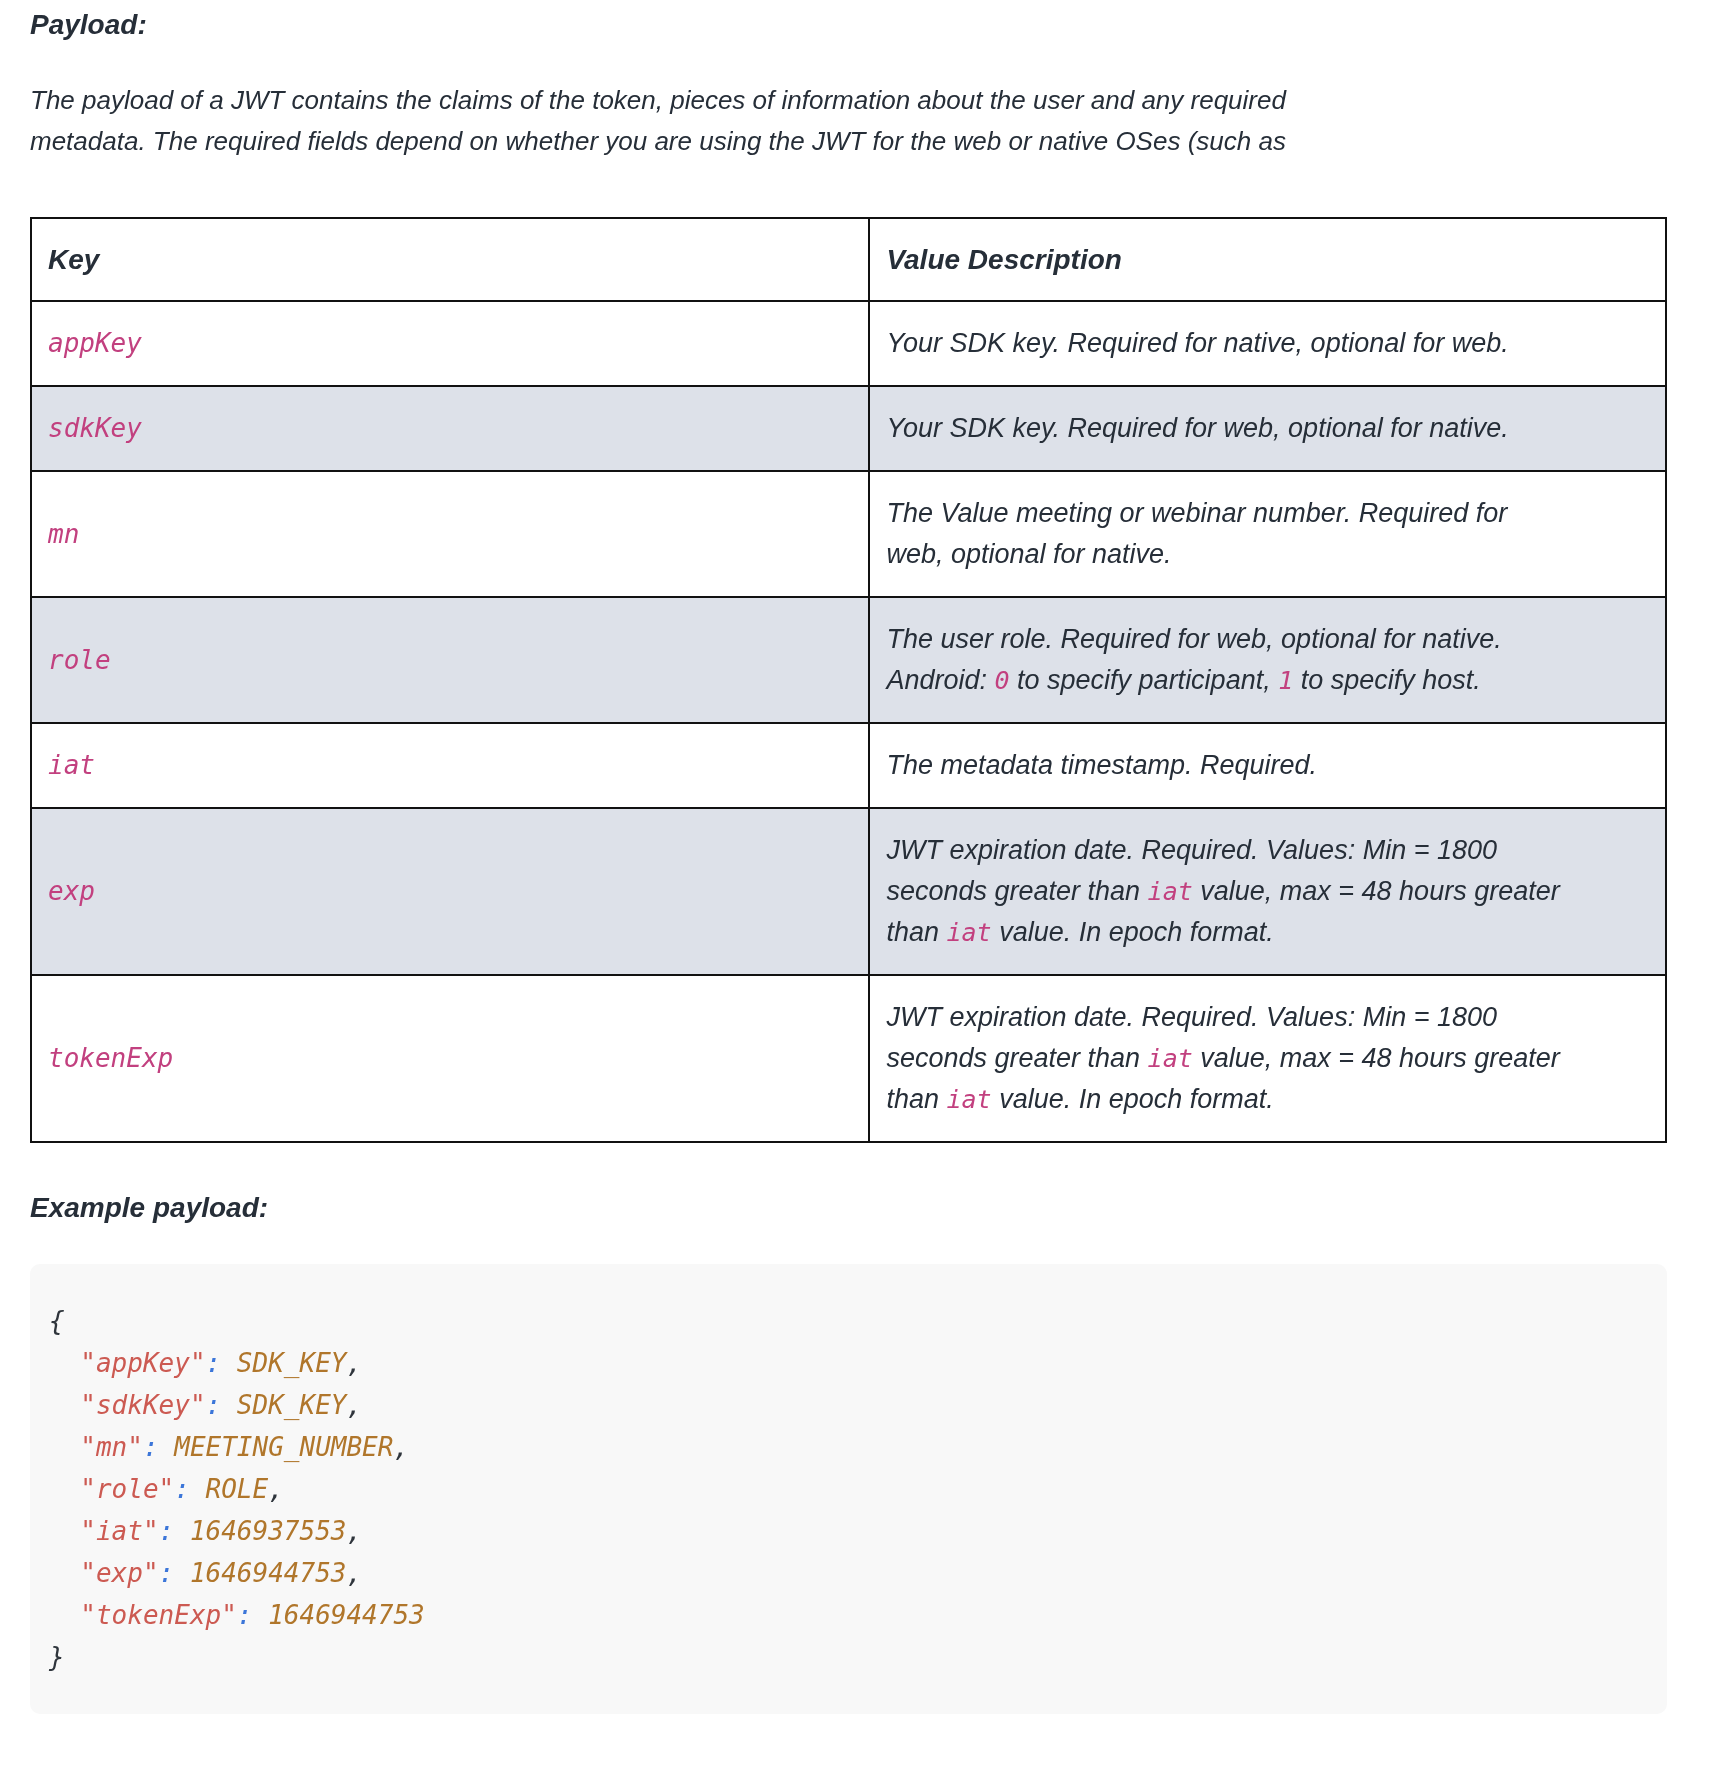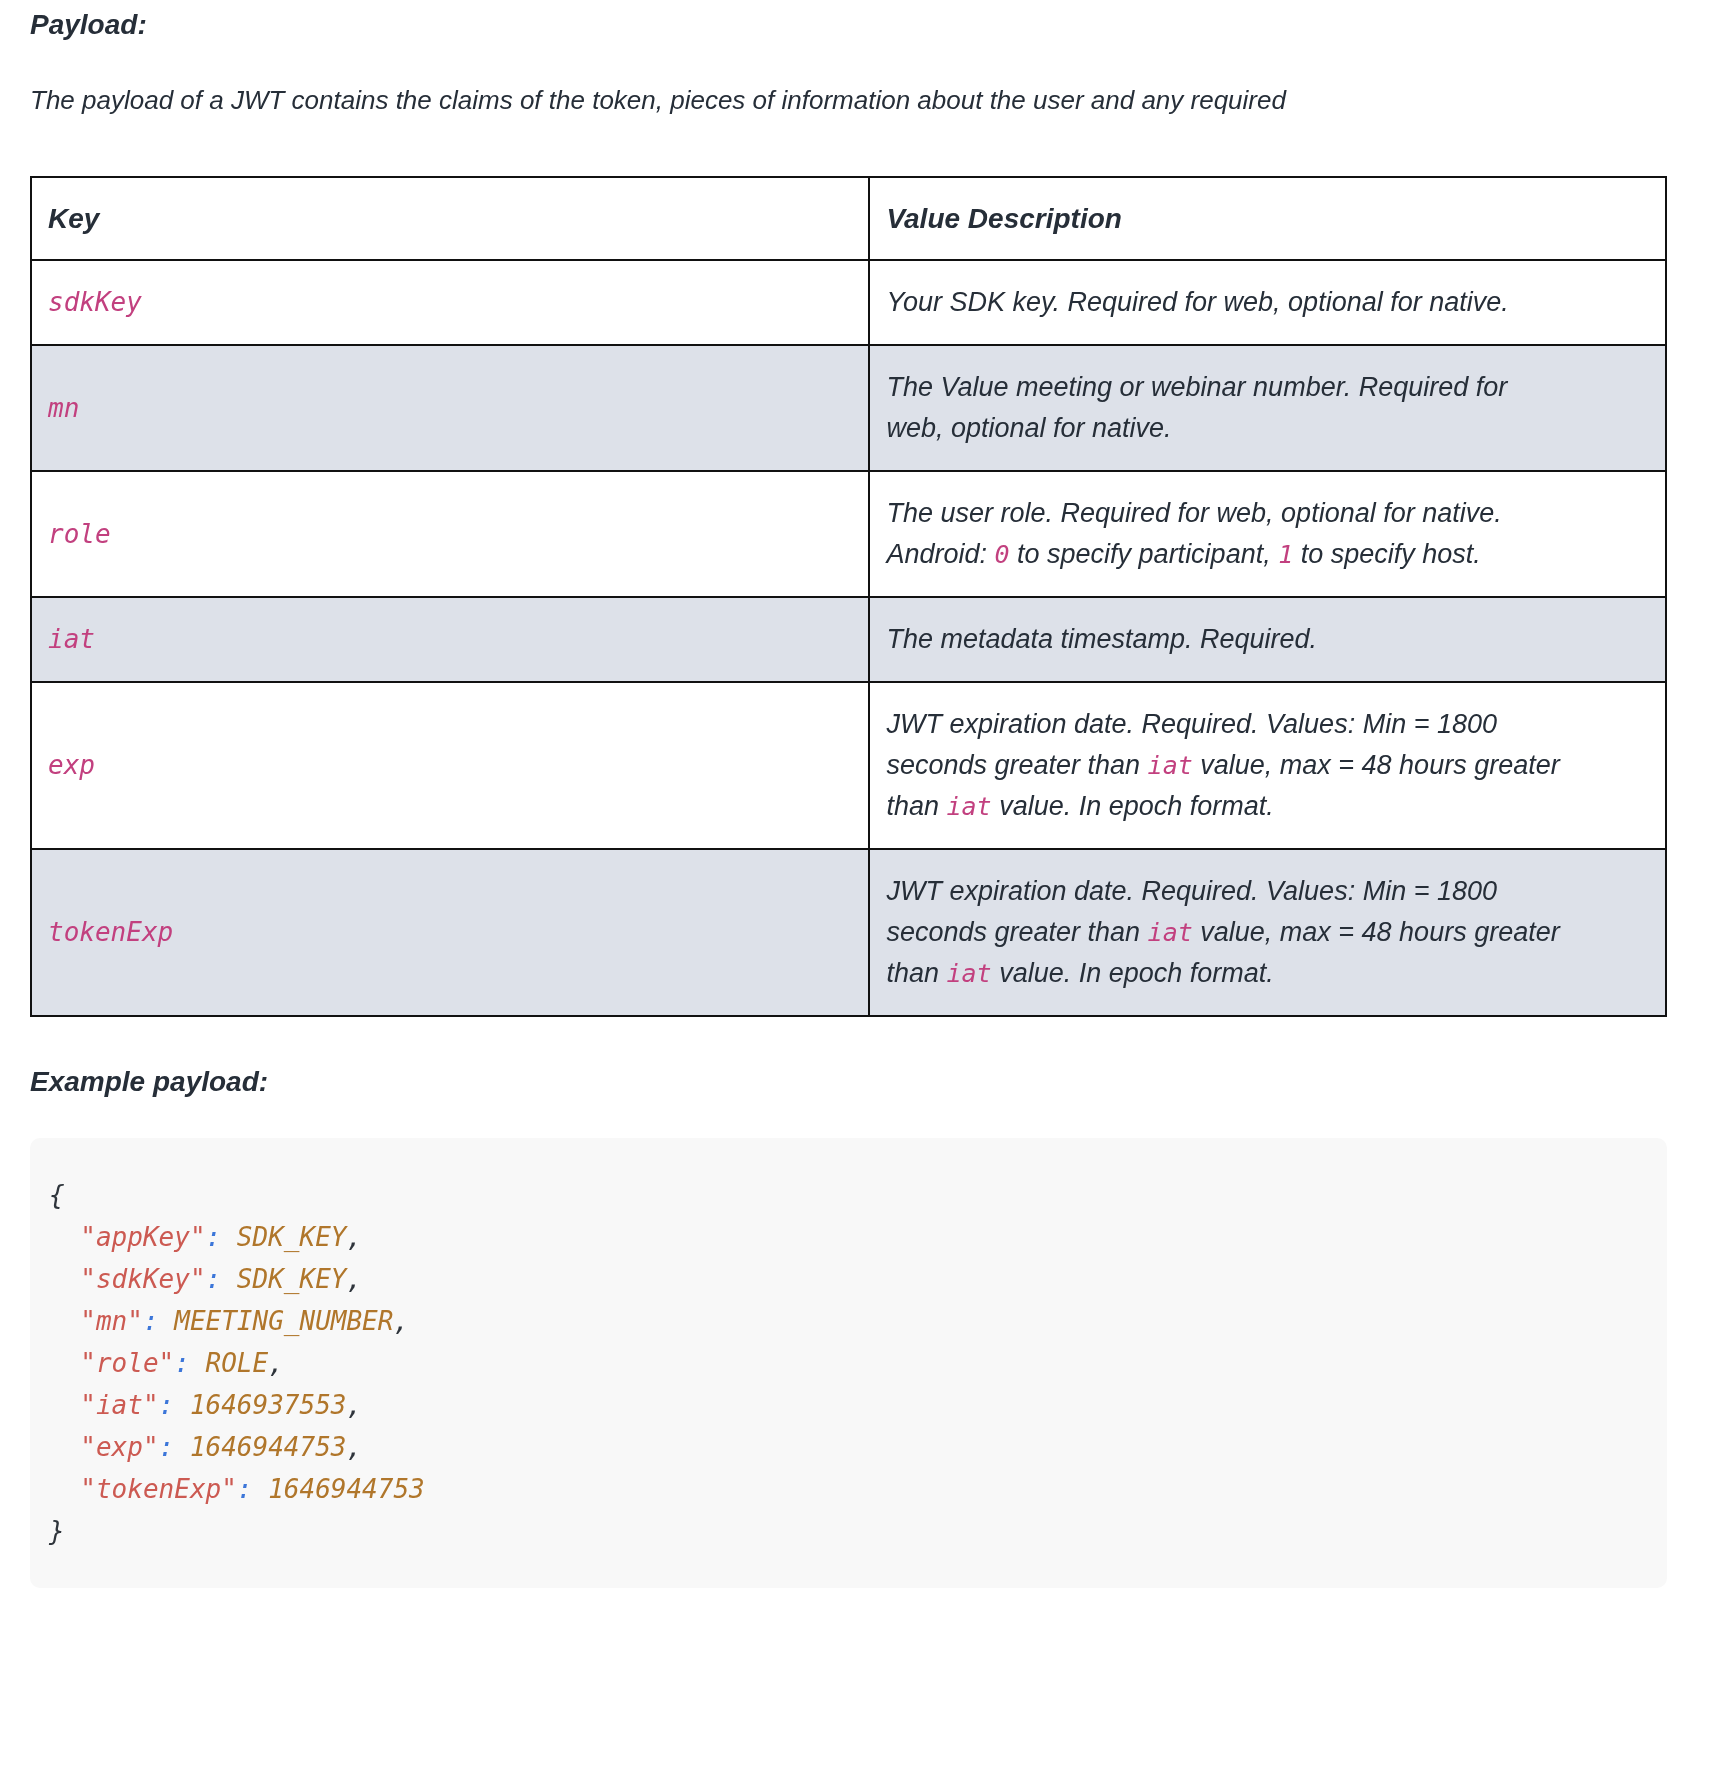--- a/index.html
+++ b/index.html
@@ -93,30 +93,37 @@
 </style>
 </head>
 <body>
 
 <main class="doc">
 
   <p class="h-bold">Payload:</p>
 
   <div class="intro">
       <span class="intro-line">The payload of a JWT contains the claims of the token, pieces of information about the user and any required</span>
+      <span class="intro-line">metadata. The required fields depend on whether you are using the JWT for the web or native OSes (such as</span>
     </div>
 
   <table class="payload-table">
     <thead>
       <tr>
         <th class="col-key">Key</th>
         <th>Value Description</th>
       </tr>
     </thead>
     <tbody>
+        <tr>
+          <td class="key-cell"><code>appKey</code></td>
+          <td class="desc-cell">
+            <span class="desc-line"><span>Your SDK key. Required for native, optional for web.</span></span>
+          </td>
+        </tr>
         <tr>
           <td class="key-cell"><code>sdkKey</code></td>
           <td class="desc-cell">
             <span class="desc-line"><span>Your SDK key. Required for web, optional for native.</span></span>
           </td>
         </tr>
         <tr>
           <td class="key-cell"><code>mn</code></td>
           <td class="desc-cell">
             <span class="desc-line"><span>The Value meeting or webinar number. Required for</span></span>

